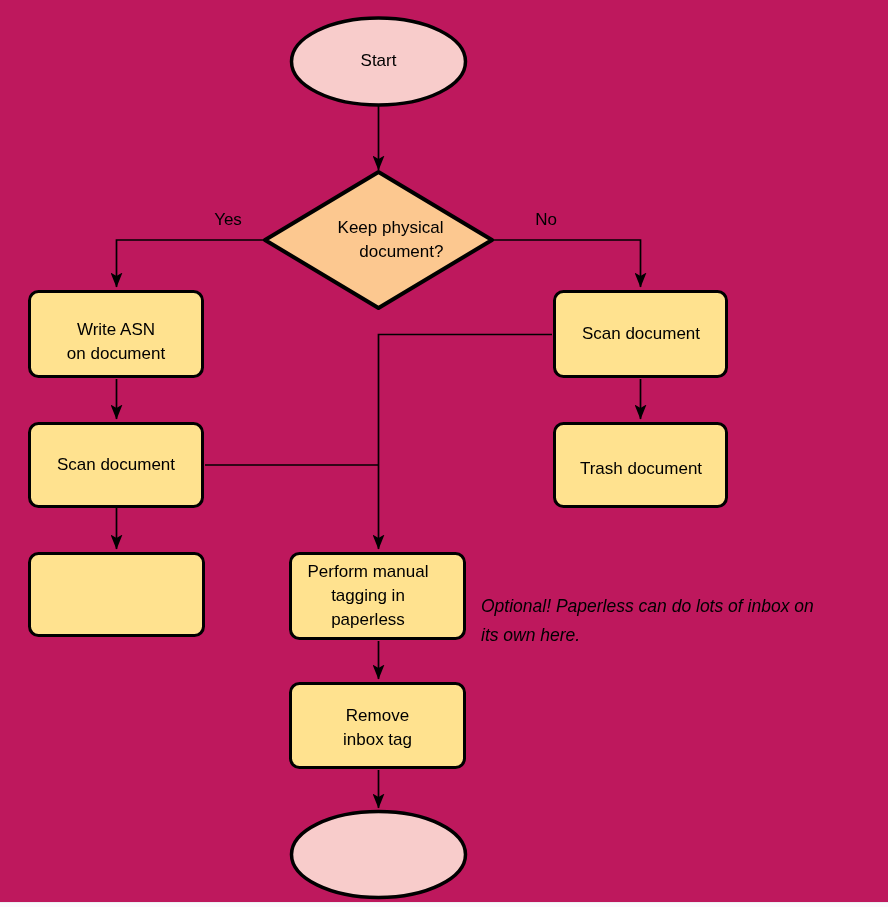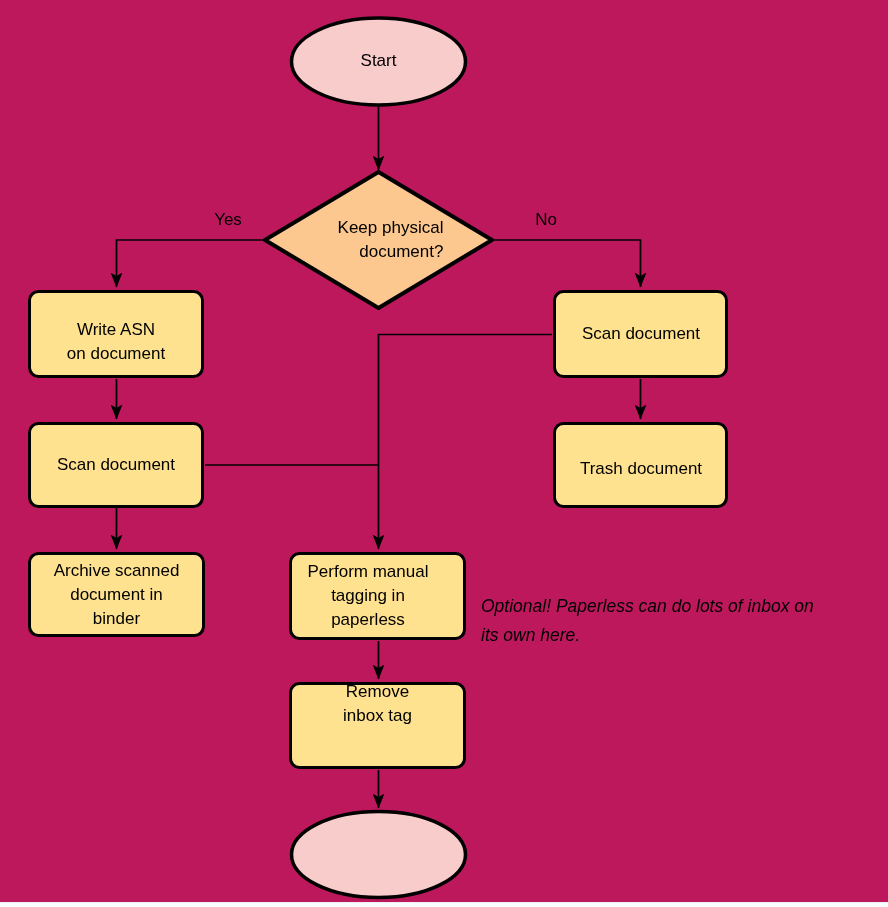--- a/index.html
+++ b/index.html
@@ -120,33 +120,30 @@
   <div class="node-label" style="left:290px; top:17px; width:177px; height:88px;">Start</div>
 
   <div class="node-label" style="left:278px; top:172px; width:225px; height:136px;text-align:right;">Keep physical
 document?</div>
 
   <div class="node-label" style="left:28px; top:290px; width:176px; height:76px;margin-top:14px;">Write ASN
 on document</div>
 
   <div class="node-label" style="left:28px; top:422px; width:176px; height:86px;">Scan document</div>
 
-  <div class="node-label" style="left:28px; top:552px; width:177px; height:85px;">Archive scanned
-document in
-binder</div>
 
   <div class="node-label" style="left:553px; top:290px; width:176px; height:88px;">Scan document</div>
 
   <div class="node-label" style="left:553px; top:422px; width:176px; height:94px;">Trash document</div>
 
   <div class="node-label" style="left:289px; top:552px; width:158px; height:88px;">Perform manual
 tagging in
 paperless</div>
 
-  <div class="node-label" style="left:289px; top:660px; width:177px; height:87px;">Remove
+  <div class="node-label" style="left:289px; top:684px; width:177px; height:87px;">Remove
 inbox tag</div>
 
 
   <div class="edge-label" style="left:198px; top:211px; width:60px;">Yes</div>
 
   <div class="edge-label" style="left:520px; top:211px; width:52px;">No</div>
 
   <div class="annotation">Optional! Paperless can do lots of inbox on
 its own here.</div>
 

